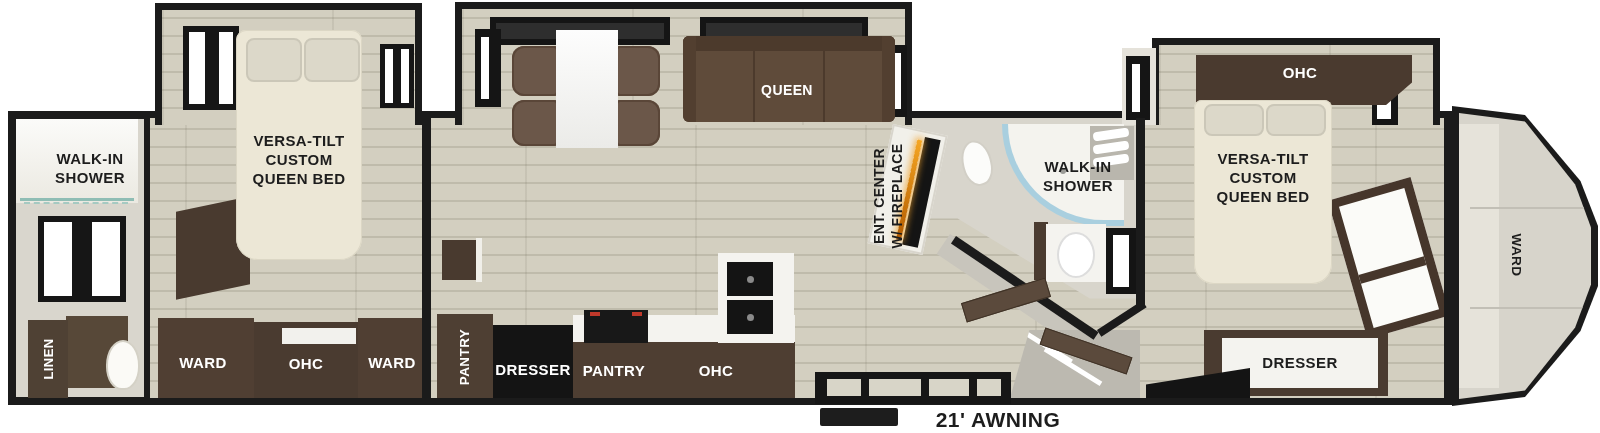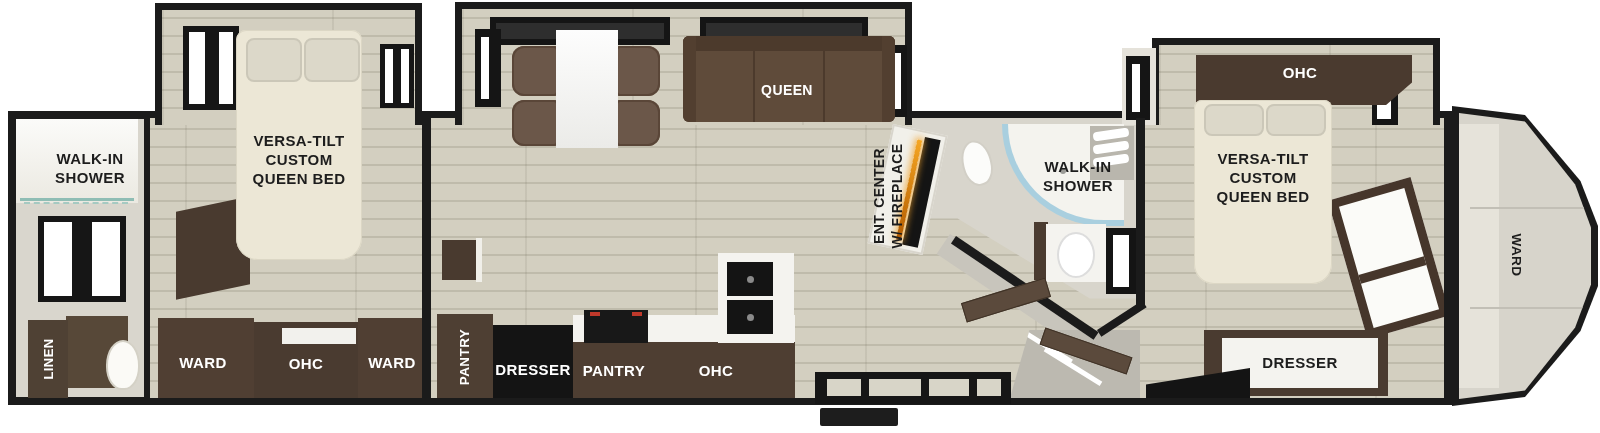--- a/index.html
+++ b/index.html
@@ -360,14 +360,15 @@
   <div class="lbl rccw l-ent">ENT. CENTER
 W/ FIREPLACE</div>
   <div class="lbl l-mbshower">WALK-IN
 SHOWER</div>
   <div class="lbl lblw l-fohc">OHC</div>
   <div class="lbl l-bedfront">VERSA-TILT
 CUSTOM
 QUEEN BED</div>
   <div class="lbl l-dresser">DRESSER</div>
   <div class="lbl rcw l-wardcap">WARD</div>
+  <div class="lbl l-awning">21' AWNING</div>
 
 </div>
 
 </body></html>

